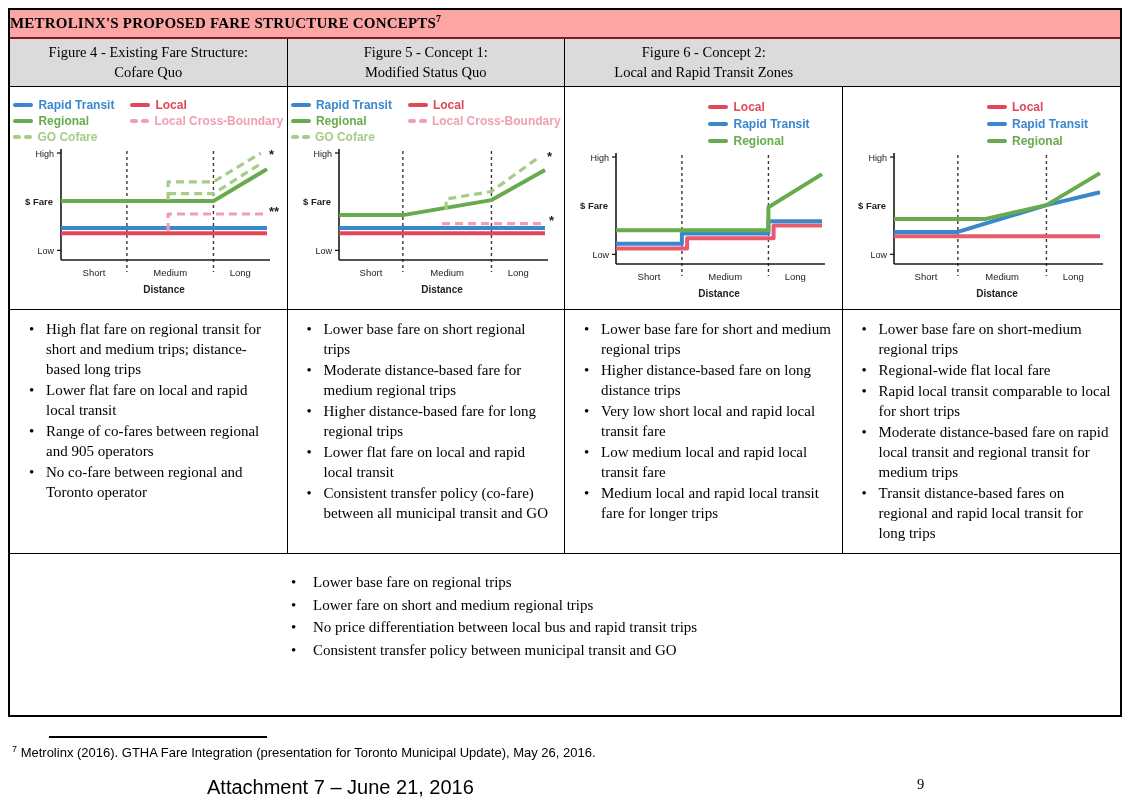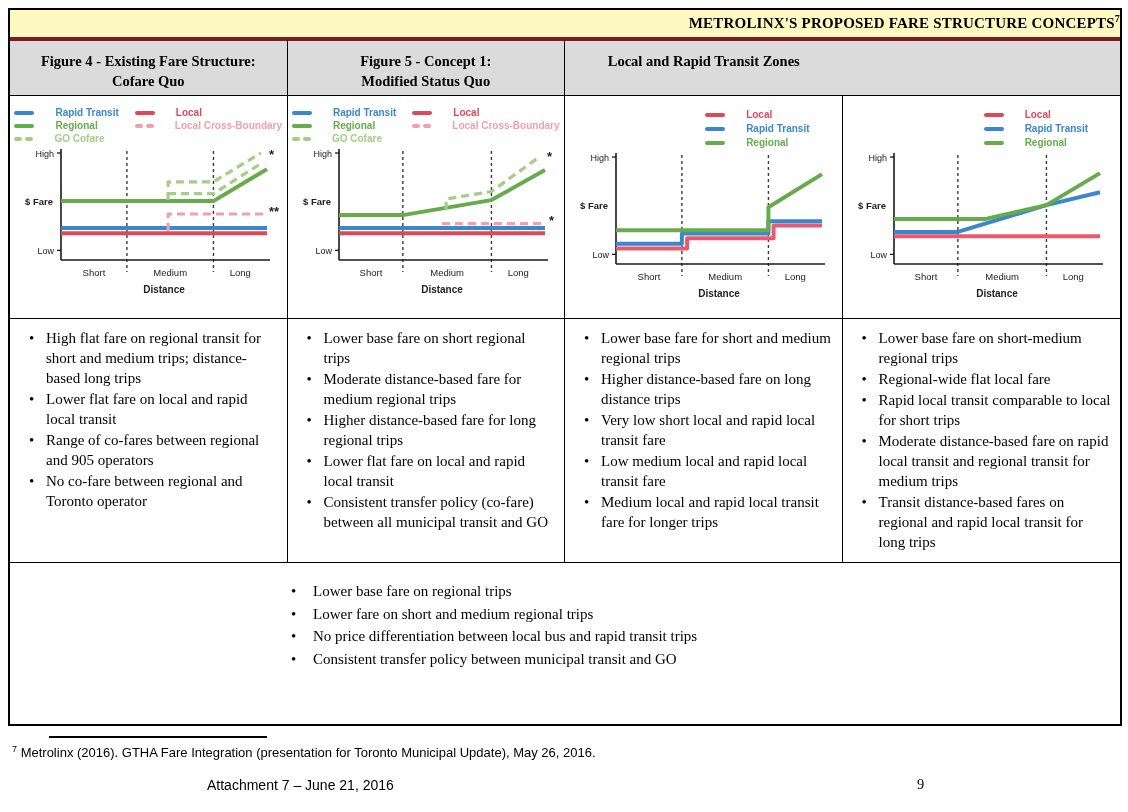--- a/index.html
+++ b/index.html
@@ -1,55 +1,55 @@
 <!DOCTYPE html>
 <html><head>
 <meta charset="utf-8">
 <style>
   html,body{margin:0;padding:0;background:#fff;}
   body{width:1128px;height:812px;font-family:"Liberation Serif",serif;color:#000;}
   .page{position:relative;width:1128px;height:812px;overflow:hidden;background:#fff;}
 
   
   .doc-table{position:absolute;left:8px;top:8px;width:1110px;border:2px solid #000;background:#fff;}
-  .band{background:#fef9c3;text-align:right;font-weight:bold;font-size:15px;height:20px;line-height:21px;padding:3px 0 4px;border-bottom:4px solid #7f1d1d;letter-spacing:.2px;}
+  .band{background:#fca5a5;text-align:left;font-weight:bold;font-size:15px;height:20px;line-height:21px;padding:3px 0 4px;border-bottom:2px solid #7f1d1d;letter-spacing:.2px;}
   .band sup{font-size:10px;vertical-align:super;line-height:0;}
   .cols{display:grid;grid-template-columns:1fr 1fr 1fr 1fr;border-bottom:1px solid #000;}
   .cell{border-right:1px solid #000;min-width:0;}
   .cell:last-child{border-right:none;}
   .subhead-row{background:#DBDBDB;}
-  .subhead{height:44px;text-align:center;font-size:14.5px;line-height:20px;padding-top:10px;font-weight:bold;}
+  .subhead{height:44px;text-align:center;font-size:14.5px;line-height:20px;padding-top:3px;}
   .chart-cell{height:222px;display:flex;flex-direction:column;align-items:center;background:#fff;position:relative;}
   .bullets-cell{height:243px;padding:9px 6px 0 10px;font-size:15px;line-height:20px;box-sizing:border-box;}
   .bullet{display:flex;margin-bottom:1px;}
   .dot{flex:none;width:26px;padding-left:9px;box-sizing:border-box;}
   .btxt{flex:1;padding-right:3px;}
   .bottom-cell{height:143px;}
   .bottom-bullets{margin:18px 0 0 281px;width:640px;font-size:15px;line-height:21.5px;}
   .bottom-bullets .dot{width:22px;padding-left:0;}
 
   
   .legend-grid{display:grid;grid-template-columns:auto auto;column-gap:16px;row-gap:2px;margin-top:11px;}
   .legend-right{display:flex;flex-direction:column;gap:3px;align-self:flex-end;margin:13px 32px 0 0;}
-  .legend-item{display:flex;align-items:center;gap:21px;font-family:"Liberation Sans",sans-serif;font-weight:bold;font-size:10px;white-space:nowrap;}
+  .legend-item{display:flex;align-items:center;gap:5px;font-family:"Liberation Sans",sans-serif;font-weight:bold;font-size:12px;white-space:nowrap;}
   .swatch{height:4px;width:20px;border-radius:2px;flex:none;}
   .swatch.dashed{display:flex;gap:3px;width:auto;background:none !important;}
   .dashseg{width:8px;height:4px;border-radius:2px;}
 
   .chart-svg{margin-top:2px;}
   .chart-svg text{font-family:"Liberation Sans",sans-serif;fill:#222;}
 
   
   .footer{position:absolute;left:0;top:736px;width:1128px;font-family:"Liberation Sans",sans-serif;}
   .fn-sep{margin-left:49px;width:218px;border-top:2px solid #000;}
   .fn{margin:6px 0 16px 12px;font-size:13px;}
   .fn sup{font-size:9px;}
   .f1{margin:4px 0 0 42px;font-size:14px;}
   .f2row{position:relative;margin-top:4px;height:18px;}
-  .f2{margin-left:207px;font-size:14px;margin-top:40px;}
+  .f2{margin-left:207px;font-size:20px;margin-top:40px;}
   .pagenum{position:absolute;left:917px;top:0;font-size:14.5px;font-family:"Liberation Serif",serif;}
 </style>
 </head>
 <body>
 
 <div class="page">
 
   <div class="doc-table">
 
     <div class="band"><span>METROLINX'S PROPOSED FARE STRUCTURE CONCEPTS</span><sup>7</sup></div>
@@ -57,20 +57,21 @@
     <div class="cols subhead-row">
       <div class="cell subhead">
         <div>Figure 4 - Existing Fare Structure:</div>
         <div>Cofare Quo</div>
       </div>
       <div class="cell subhead">
         <div>Figure 5 - Concept 1:</div>
         <div>Modified Status Quo</div>
       </div>
       <div class="cell subhead">
+        <div>Figure 6 - Concept 2:</div>
         <div>Local and Rapid Transit Zones</div>
       </div>
     </div>
 
     <div class="cols chart-row">
       <div class="cell chart-cell">
           <div class="legend-grid">
             <div class="legend-item">
               <span class="swatch" style="background: rgb(58, 135, 206);"></span>
               <span class="legend-label" style="color: rgb(58, 135, 206);">Rapid Transit</span>

